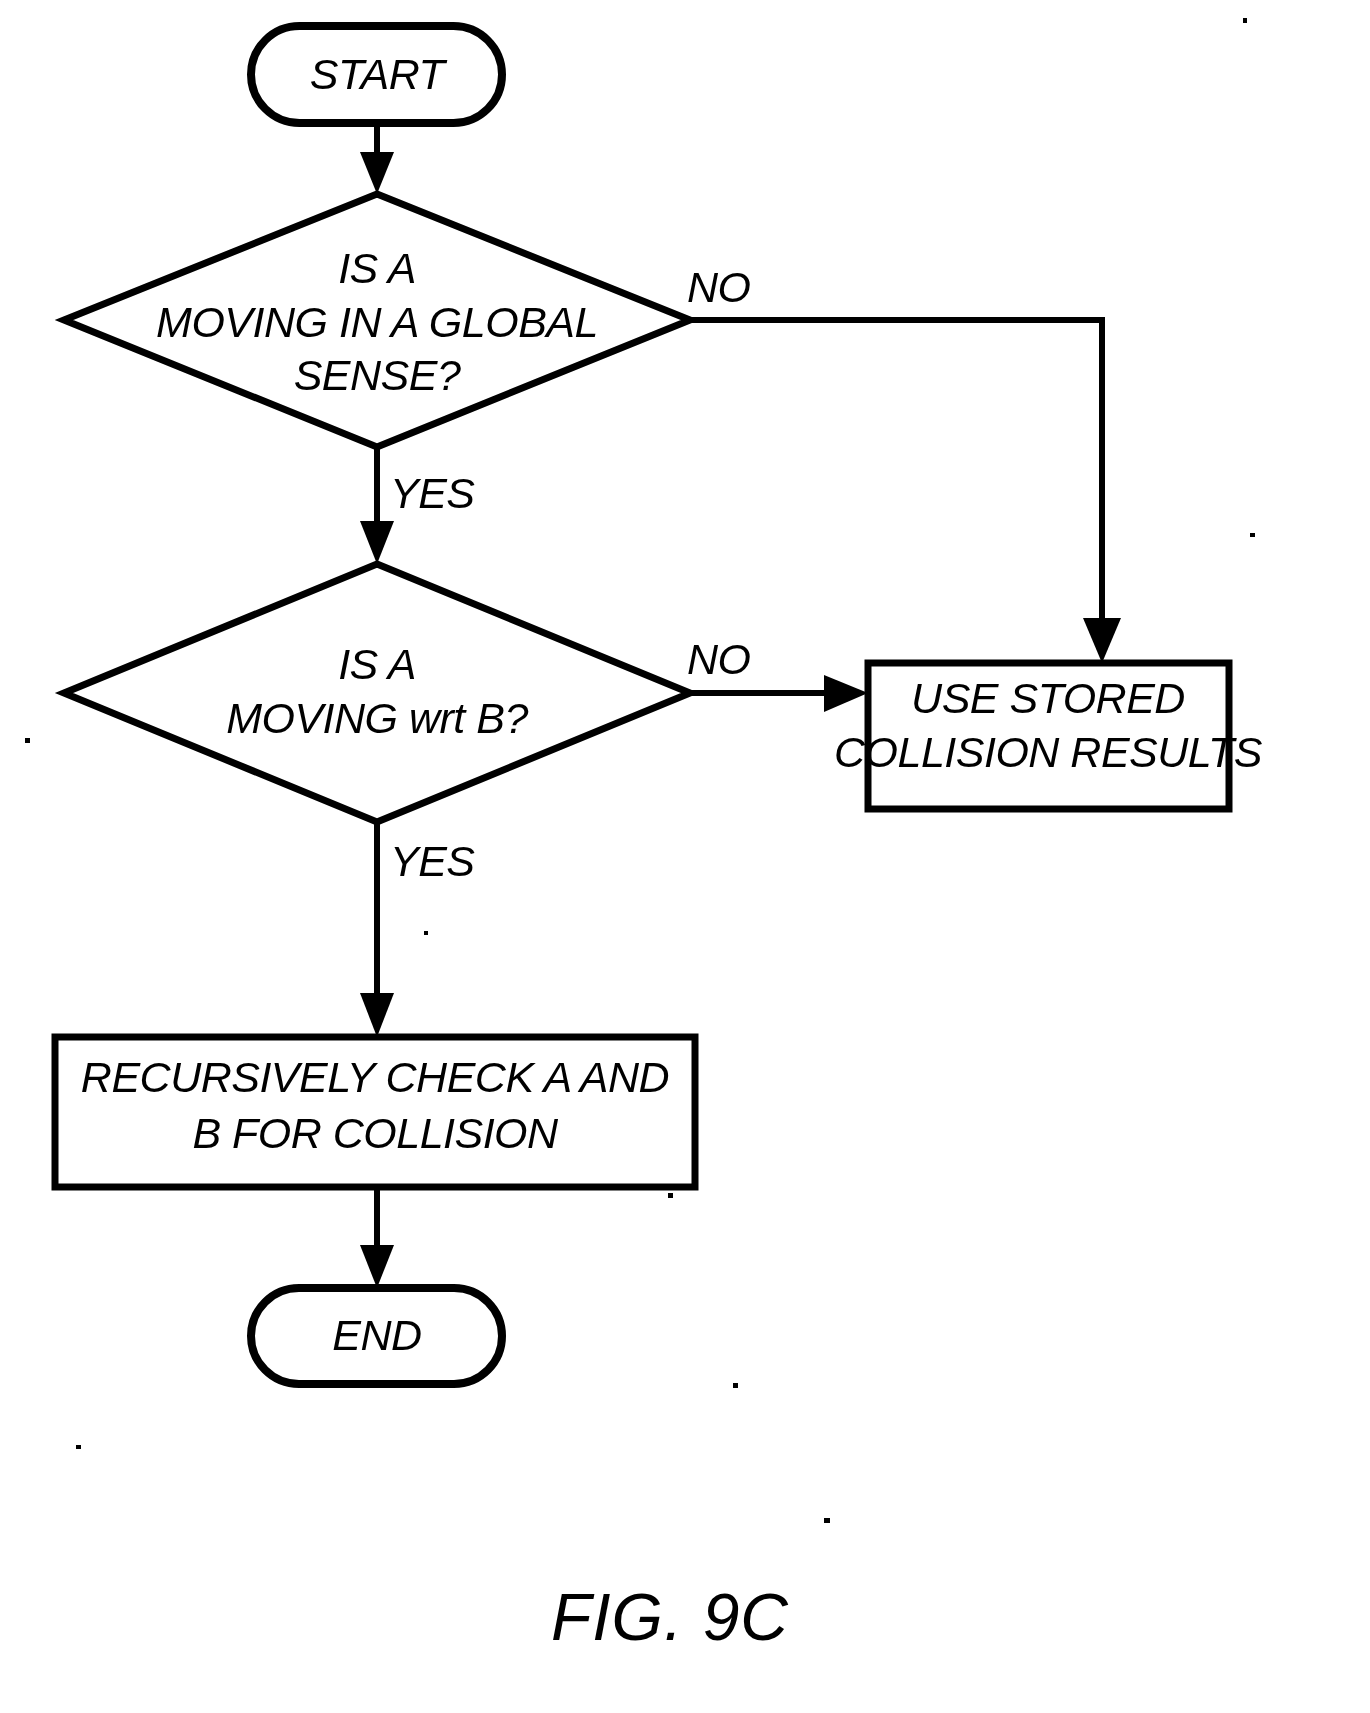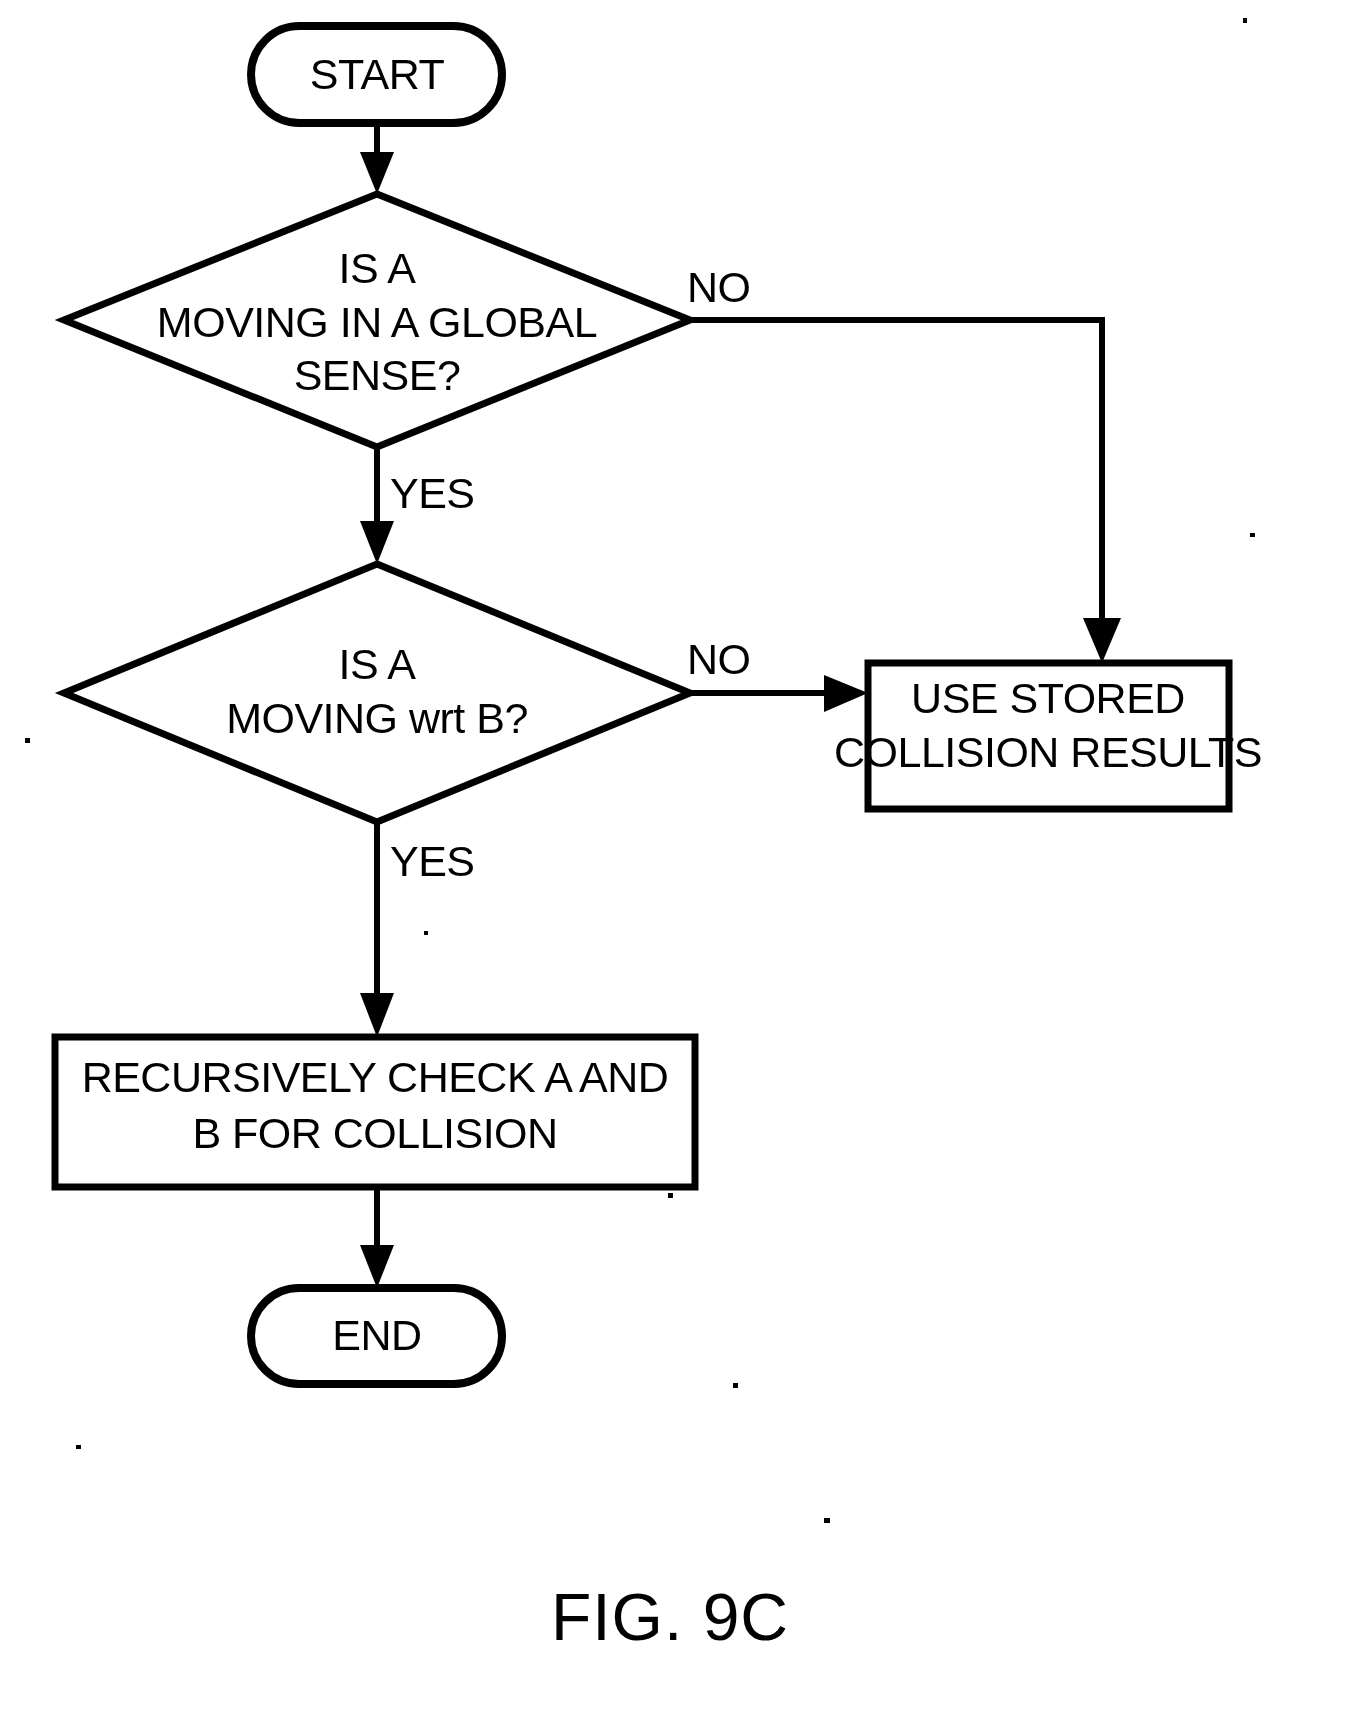--- a/index.html
+++ b/index.html
@@ -14,20 +14,21 @@
     font-family: "Liberation Sans", sans-serif;
     position: relative;
     overflow: hidden;
   }
   #figure-root {
     position: absolute;
     left: 0;
     top: 0;
     width: 1370px;
     height: 1713px;
+    font-style: italic;
   }
   svg.flow {
     display: block;
     width: 1370px;
     height: 1713px;
   }
   .shape {
     fill: #ffffff;
     stroke: #000000;
     stroke-width: 7;

